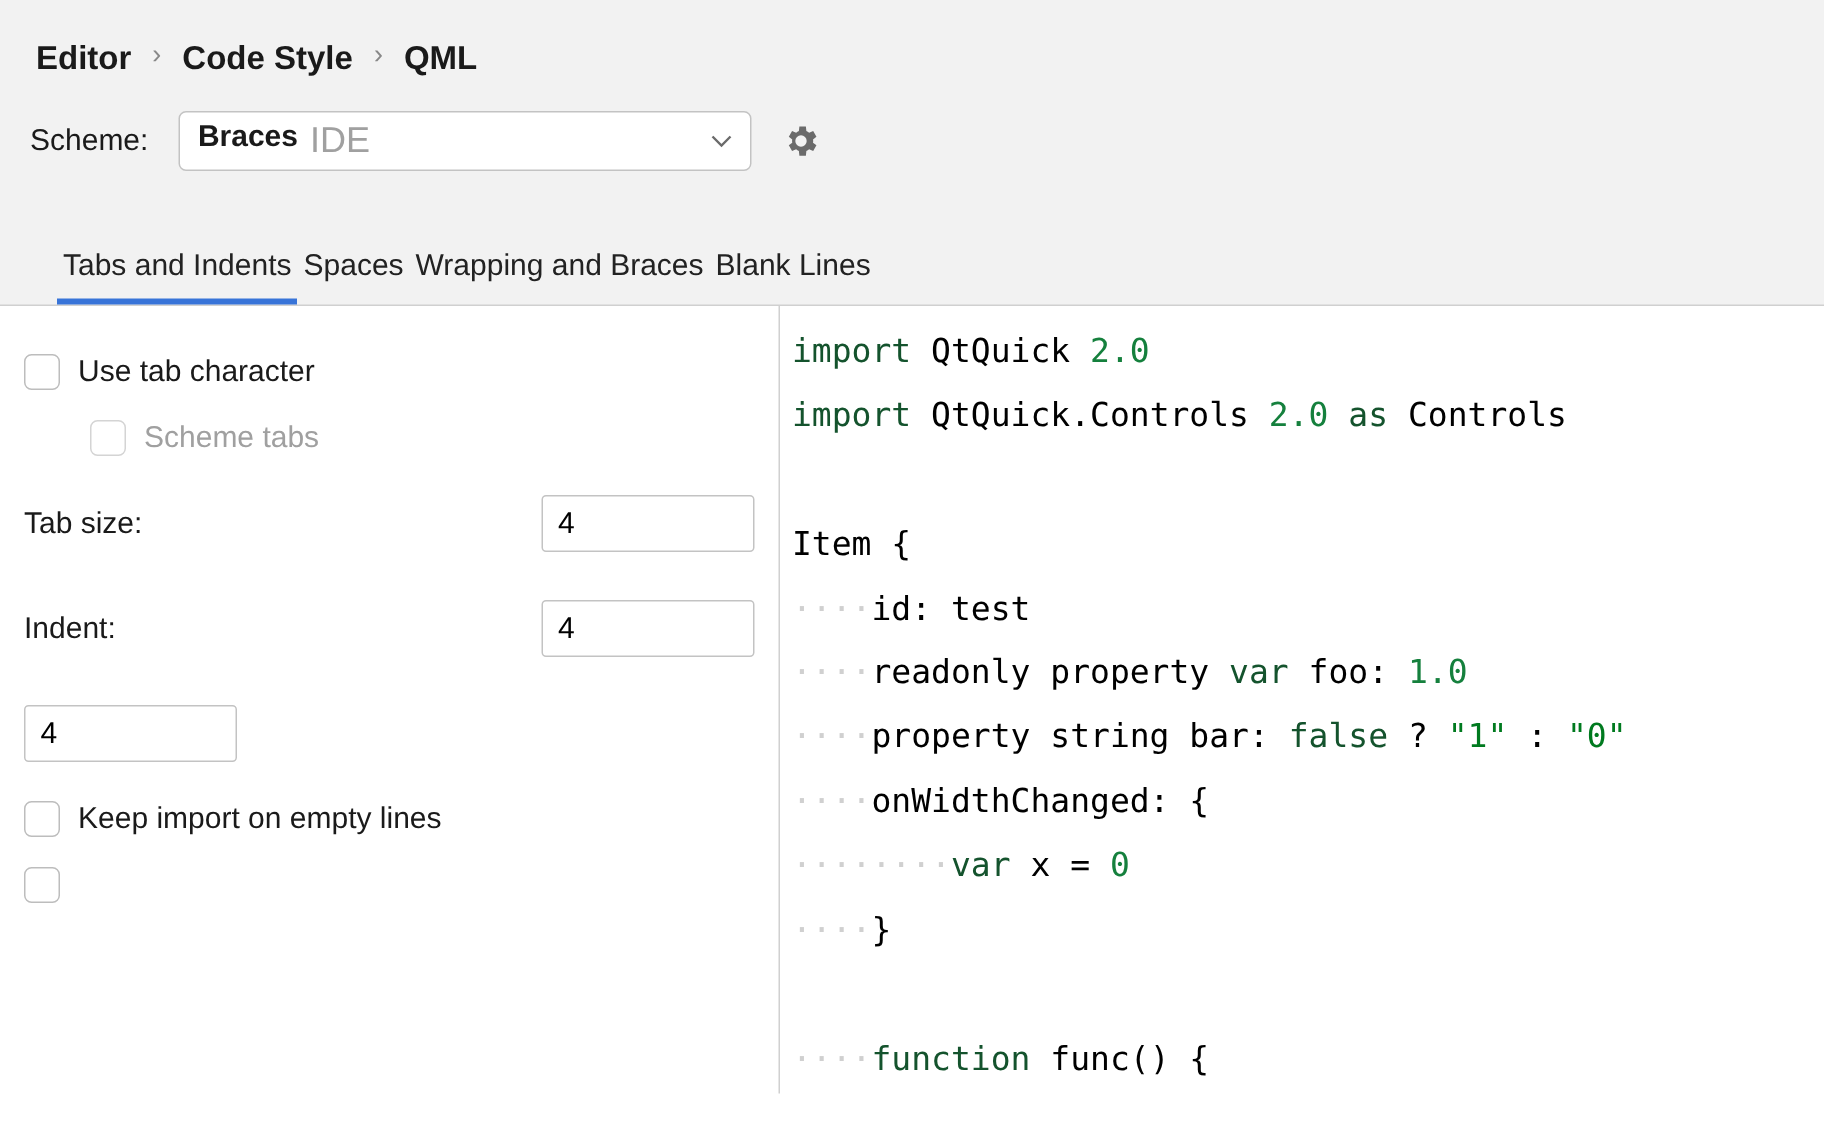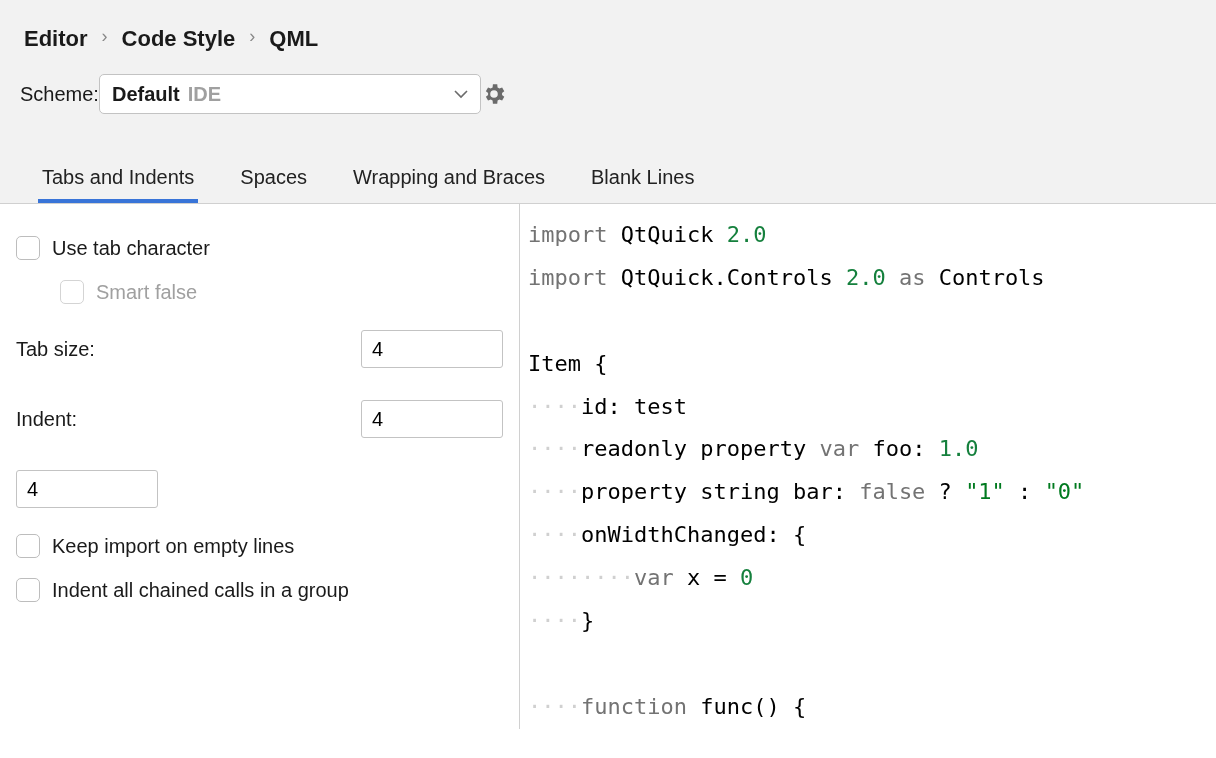--- a/index.html
+++ b/index.html
@@ -27,46 +27,46 @@
     padding: 8px 0 22px 4px;
   }
   .breadcrumb .sep {
     font-weight: 400;
     color: #888;
     font-size: 18px;
   }
   .scheme-row {
     display: flex;
     align-items: center;
+    gap: 20px;
     padding: 0 0 44px 0;
   }
   .scheme-label {
     font-size: 20px;
     font-weight: 400;
   }
   .scheme-select {
     display: flex;
     align-items: center;
     justify-content: space-between;
     background: #fff;
     border: 1px solid #c3c3c3;
     border-radius: 5px;
     height: 40px;
     width: 382px;
     padding: 0 12px;
     cursor: pointer;
   }
   .scheme-select .sel-text { display: flex; gap: 8px; }
   .scheme-select .sel-name { font-weight: 700; font-size: 20px; }
-  .scheme-select .sel-sub  { color: #a0a0a0; font-size: 20px; font-weight: bold; }
+  .scheme-select .sel-sub  { color: #a0a0a0; font-size: 24px; }
   .scheme-select .caret { color: #6b6b6b; }
   .gear-icon { color: #6b6b6b; cursor: pointer; }
   .tabs {
     display: flex;
-    gap: 38px;
     padding-left: 18px;
     text-align: right;
   }
   .tab {
     padding: 8px 4px 10px 4px;
     font-size: 20px;
     cursor: pointer;
     color: #222;
   }
   .tab.active {
@@ -131,21 +131,21 @@
   }
   .code-panel {
     flex: 1;
     padding: 10px 8px;
     font-family: "Menlo", "Consolas", monospace;
     font-size: 22px;
     line-height: 1.95;
     white-space: pre;
     overflow: hidden;
   }
-  .kw   { color: #737373; }
+  .kw   { color: #14532d; }
   .num  { color: #15803d; }
   .str  { color: #007a1f; }
   .ws   { color: #d0d0d0; }
   .id   { color: #000; }
   .caret svg, .gear-icon svg { display:block; }
 </style>
 </head>
 <body>
 
 <div class="top-area">
@@ -154,21 +154,21 @@
     <span class="sep">›</span>
     <span>Code Style</span>
     <span class="sep">›</span>
     <span>QML</span>
   </div>
 
   <div class="scheme-row">
     <span class="scheme-label">Scheme:</span>
     <div class="scheme-select">
       <span class="sel-text">
-        <span class="sel-name">Default</span>
+        <span class="sel-name">Braces</span>
         <span class="sel-sub">IDE</span>
       </span>
       <span class="caret">
         <svg width="14" height="10" viewBox="0 0 14 10">
             <path d="M1 2 L7 8 L13 2" stroke="#6b6b6b" stroke-width="1.6" fill="none"></path>
           </svg>
       </span>
     </div>
     <span class="gear-icon">
       <svg width="26" height="26" viewBox="0 0 24 24">
@@ -188,21 +188,21 @@
 <div class="content">
   <div class="left-panel">
 
     <div class="checkbox-row">
       <span class="cb"></span>
       <span class="cb-label">Use tab character</span>
     </div>
 
     <div class="checkbox-row indented">
       <span class="cb disabled"></span>
-      <span class="cb-label disabled">Smart false</span>
+      <span class="cb-label disabled">Scheme tabs</span>
     </div>
 
     <div class="num-row">
       <label>Tab size:</label>
       <input class="num-input" value="4" style="">
     </div>
 
     <div class="num-row">
       <label>Indent:</label>
       <input class="num-input" value="4" style="">
@@ -213,19 +213,18 @@
     </div>
 
     <div class="checkbox-row">
       <span class="cb"></span>
       <span class="cb-label">Keep import on empty lines</span>
     </div>
 
 
     <div class="checkbox-row">
       <span class="cb"></span>
-      <span class="cb-label">Indent all chained calls in a group</span>
     </div>
 
   </div>
 
   <div class="code-panel" id="code-preview"><div><span class="kw">import</span><span class="id"> QtQuick </span><span class="num">2.0</span></div><div><span class="kw">import</span><span class="id"> QtQuick.Controls </span><span class="num">2.0</span><span class="id"> </span><span class="kw">as</span><span class="id"> Controls</span></div><div>&nbsp;</div><div><span class="id">Item {</span></div><div><span class="ws">····</span><span class="id">id: test</span></div><div><span class="ws">····</span><span class="id">readonly property </span><span class="kw">var</span><span class="id"> foo: </span><span class="num">1.0</span></div><div><span class="ws">····</span><span class="id">property string bar: </span><span class="kw">false</span><span class="id"> ? </span><span class="str">"1"</span><span class="id"> : </span><span class="str">"0"</span></div><div><span class="ws">····</span><span class="id">onWidthChanged: {</span></div><div><span class="ws">········</span><span class="kw">var</span><span class="id"> x = </span><span class="num">0</span></div><div><span class="ws">····</span><span class="id">}</span></div><div>&nbsp;</div><div><span class="ws">····</span><span class="kw">function</span><span class="id"> func() {</span></div></div>
 </div>
 
 </body></html>

